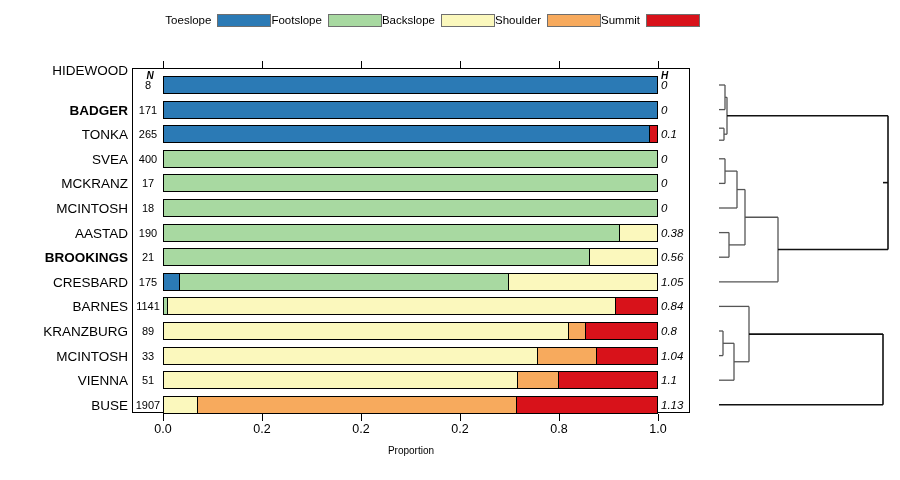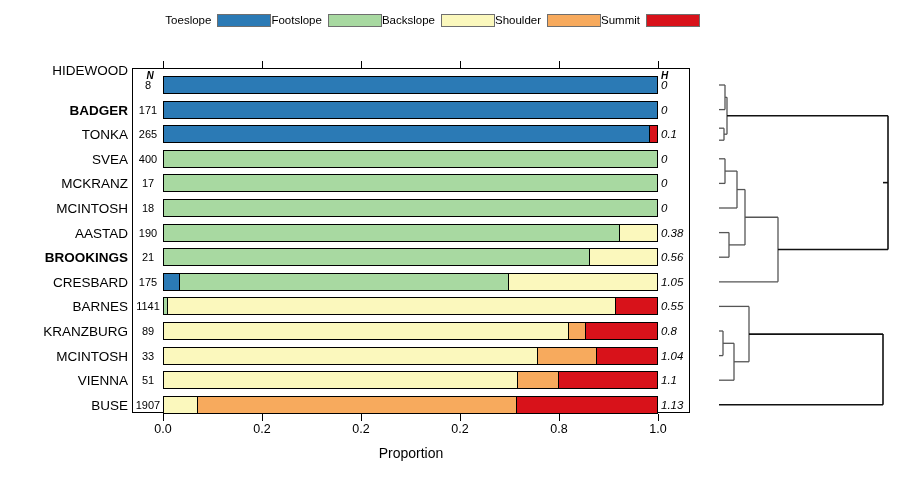--- a/index.html
+++ b/index.html
@@ -85,21 +85,21 @@
     font-size: 12.5px;
     transform: translateX(-50%);
     white-space: nowrap;
   }
   .axis-title {
     position: absolute;
     top: 445px;
     left: 132px;
     width: 558px;
     text-align: center;
-    font-size: 14px;
+    font-size: 10px;
   }
 
   
   .row-label {
     position: absolute;
     right: 772px; 
     font-size: 13.5px;
     text-align: right;
     white-space: nowrap;
     transform: translateY(-50%);
@@ -285,21 +285,21 @@
       <div class="row-label" style="top: 281.8px;">CRESBARD</div>
       <div class="n-value" style="top: 281.8px;">175</div>
       <div class="h-value" style="top: 281.8px;">1.05</div>
       <div class="bar" style="left: 163px; width: 495px; top: 281.8px;">
         <div class="seg" style="background: rgb(43, 122, 181); flex: 0 0 3.2%;"></div>
         <div class="seg" style="background: rgb(168, 217, 161); flex: 0 0 66.8%;"></div>
         <div class="seg" style="background: rgb(251, 248, 189); flex: 0 0 30%; border-right: none;"></div>
       </div>
       <div class="row-label" style="top: 306.4px;">BARNES</div>
       <div class="n-value" style="top: 306.4px;">1141</div>
-      <div class="h-value" style="top: 306.4px;">0.55</div>
+      <div class="h-value" style="top: 306.4px;">0.84</div>
       <div class="bar" style="left: 163px; width: 495px; top: 306.4px;">
         <div class="seg" style="background: rgb(168, 217, 161); flex: 0 0 0.8%;"></div>
         <div class="seg" style="background: rgb(251, 248, 189); flex: 0 0 90.8%;"></div>
         <div class="seg" style="background: rgb(216, 18, 26); flex: 0 0 8.4%; border-right: none;"></div>
       </div>
       <div class="row-label" style="top: 331px;">KRANZBURG</div>
       <div class="n-value" style="top: 331px;">89</div>
       <div class="h-value" style="top: 331px;">0.8</div>
       <div class="bar" style="left: 163px; width: 495px; top: 331px;">
         <div class="seg" style="background: rgb(251, 248, 189); flex: 0 0 82.2%;"></div>

